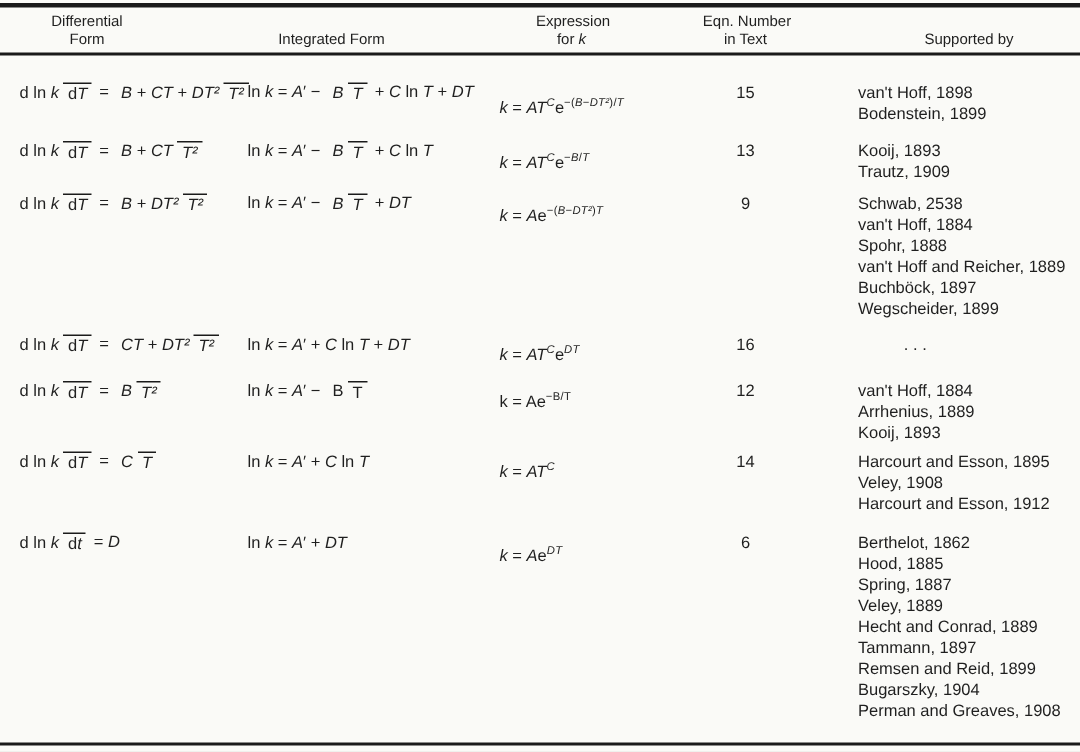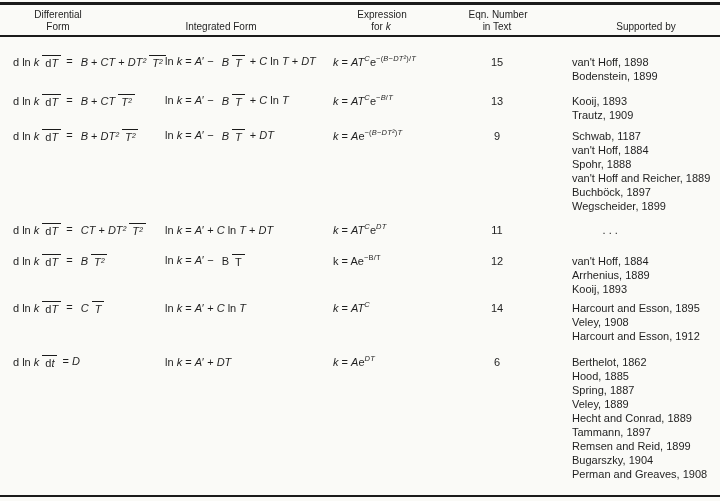--- a/index.html
+++ b/index.html
@@ -29,21 +29,21 @@
     grid-template-columns:150px 175px 130px 84px 1fr;
     height:var(--h);
   }
   .cell{
     height:var(--band);
     display:flex;align-items:center;
     overflow:visible;
   }
   .c-diff{padding-left:8px;}
   .c-int{padding-left:3px;margin-left:12px;}
-  .c-expr{padding-left:8px;}
+  .c-expr{padding-left:8px;align-items:flex-end;}
   .c-eqn{justify-content:center;}
   .c-sup{
     display:block;height:auto;
     padding-left:33px;
     padding-top:calc(var(--band)/2 - 7px);
   }
   .ref{line-height:14px;white-space:nowrap;}
   .formula{white-space:nowrap;line-height:13px;}
   .fr{
     display:inline-flex;flex-direction:row;align-items:center;
@@ -147,21 +147,21 @@
               <span class="d"><i>T</i></span>
             </span> + <i>DT</i></span>
         </div>
       <div class="cell c-expr">
           <span class="formula"><i>k</i> = <i>A</i>e<sup>−(<i>B</i>−<i>DT²</i>)<i>T</i></sup></span>
         </div>
       <div class="cell c-eqn">
           <span class="formula">9</span>
         </div>
       <div class="cell c-sup">
-          <div class="ref">Schwab, 1187</div>
+          <div class="ref">Schwab, 2538</div>
           <div class="ref">van't Hoff, 1884</div>
           <div class="ref">Spohr, 1888</div>
           <div class="ref">van't Hoff and Reicher, 1889</div>
           <div class="ref">Buchböck, 1897</div>
           <div class="ref">Wegscheider, 1899</div>
         </div>
     </div>
 
     <div class="row" style="--h:31px;--band:28px">
       <div class="cell c-diff">
@@ -173,21 +173,21 @@
               <span class="d"><i>T²</i></span>
             </span></span>
         </div>
       <div class="cell c-int">
           <span class="formula">ln <i>k</i> = <i>A</i>′ + <i>C</i> ln <i>T</i> + <i>DT</i></span>
         </div>
       <div class="cell c-expr">
           <span class="formula"><i>k</i> = <i>AT</i><sup><i>C</i></sup>e<sup><i>DT</i></sup></span>
         </div>
       <div class="cell c-eqn">
-          <span class="formula">11</span>
+          <span class="formula">16</span>
         </div>
       <div class="cell c-sup">
           <div class="ref">&nbsp;&nbsp;&nbsp;&nbsp;&nbsp;&nbsp;&nbsp;&nbsp;&nbsp;&nbsp;. . .</div>
         </div>
     </div>
 
     <div class="row" style="--h:47px;--band:28px">
       <div class="cell c-diff">
           <span class="formula"><span class="fr">
               <span class="n">d ln <i>k</i></span>

